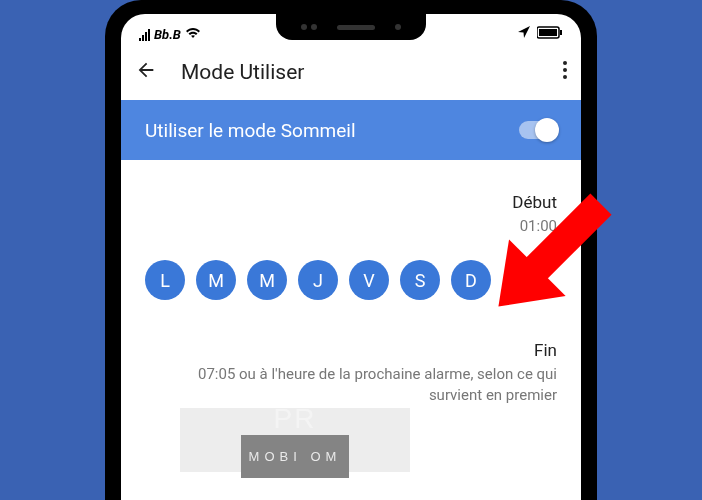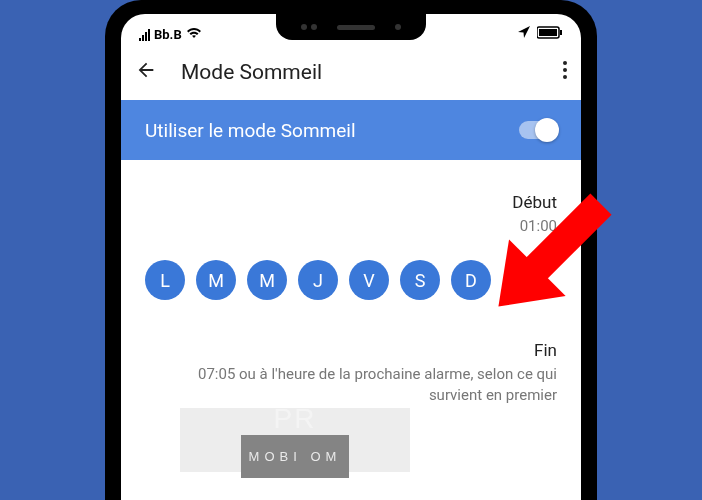--- a/index.html
+++ b/index.html
@@ -46,21 +46,21 @@
   .notch .dots { display: flex; gap: 4px; }
   .statusbar {
     height: 30px;
     display: flex;
     align-items: flex-end;
     padding: 0 18px 2px 18px;
     font-size: 13px;
     font-weight: 700;
     color: #000;
   }
-  .statusbar .left { display: flex; align-items: center; gap: 4px; }
+  .statusbar .left { display: flex; align-items: center; gap: 4px; font-style: italic; }
   .statusbar .right { margin-left: auto; display: flex; align-items: center; gap: 6px; }
   .appbar {
     height: 56px;
     display: flex;
     align-items: center;
     padding: 0 14px;
     gap: 24px;
   }
   .appbar .title { font-size: 21px; color: #222; }
   .appbar .back { font-size: 22px; cursor: pointer; }
@@ -185,21 +185,21 @@
         </span>
       </div>
     </div>
 
     <div class="appbar">
       <span class="back">
         <svg width="22" height="22" viewBox="0 0 24 24">
             <path d="M20 11H7.8l5.6-5.6L12 4l-8 8 8 8 1.4-1.4L7.8 13H20z" fill="#222"></path>
           </svg>
       </span>
-      <span class="title">Mode Sommeil</span>
+      <span class="title">Mode Utiliser</span>
       <span class="menu">
         <svg width="4" height="18" viewBox="0 0 4 18">
             <circle cx="2" cy="2" r="2" fill="#222"></circle>
             <circle cx="2" cy="9" r="2" fill="#222"></circle>
             <circle cx="2" cy="16" r="2" fill="#222"></circle>
           </svg>
       </span>
     </div>
 
     <div class="banner">

